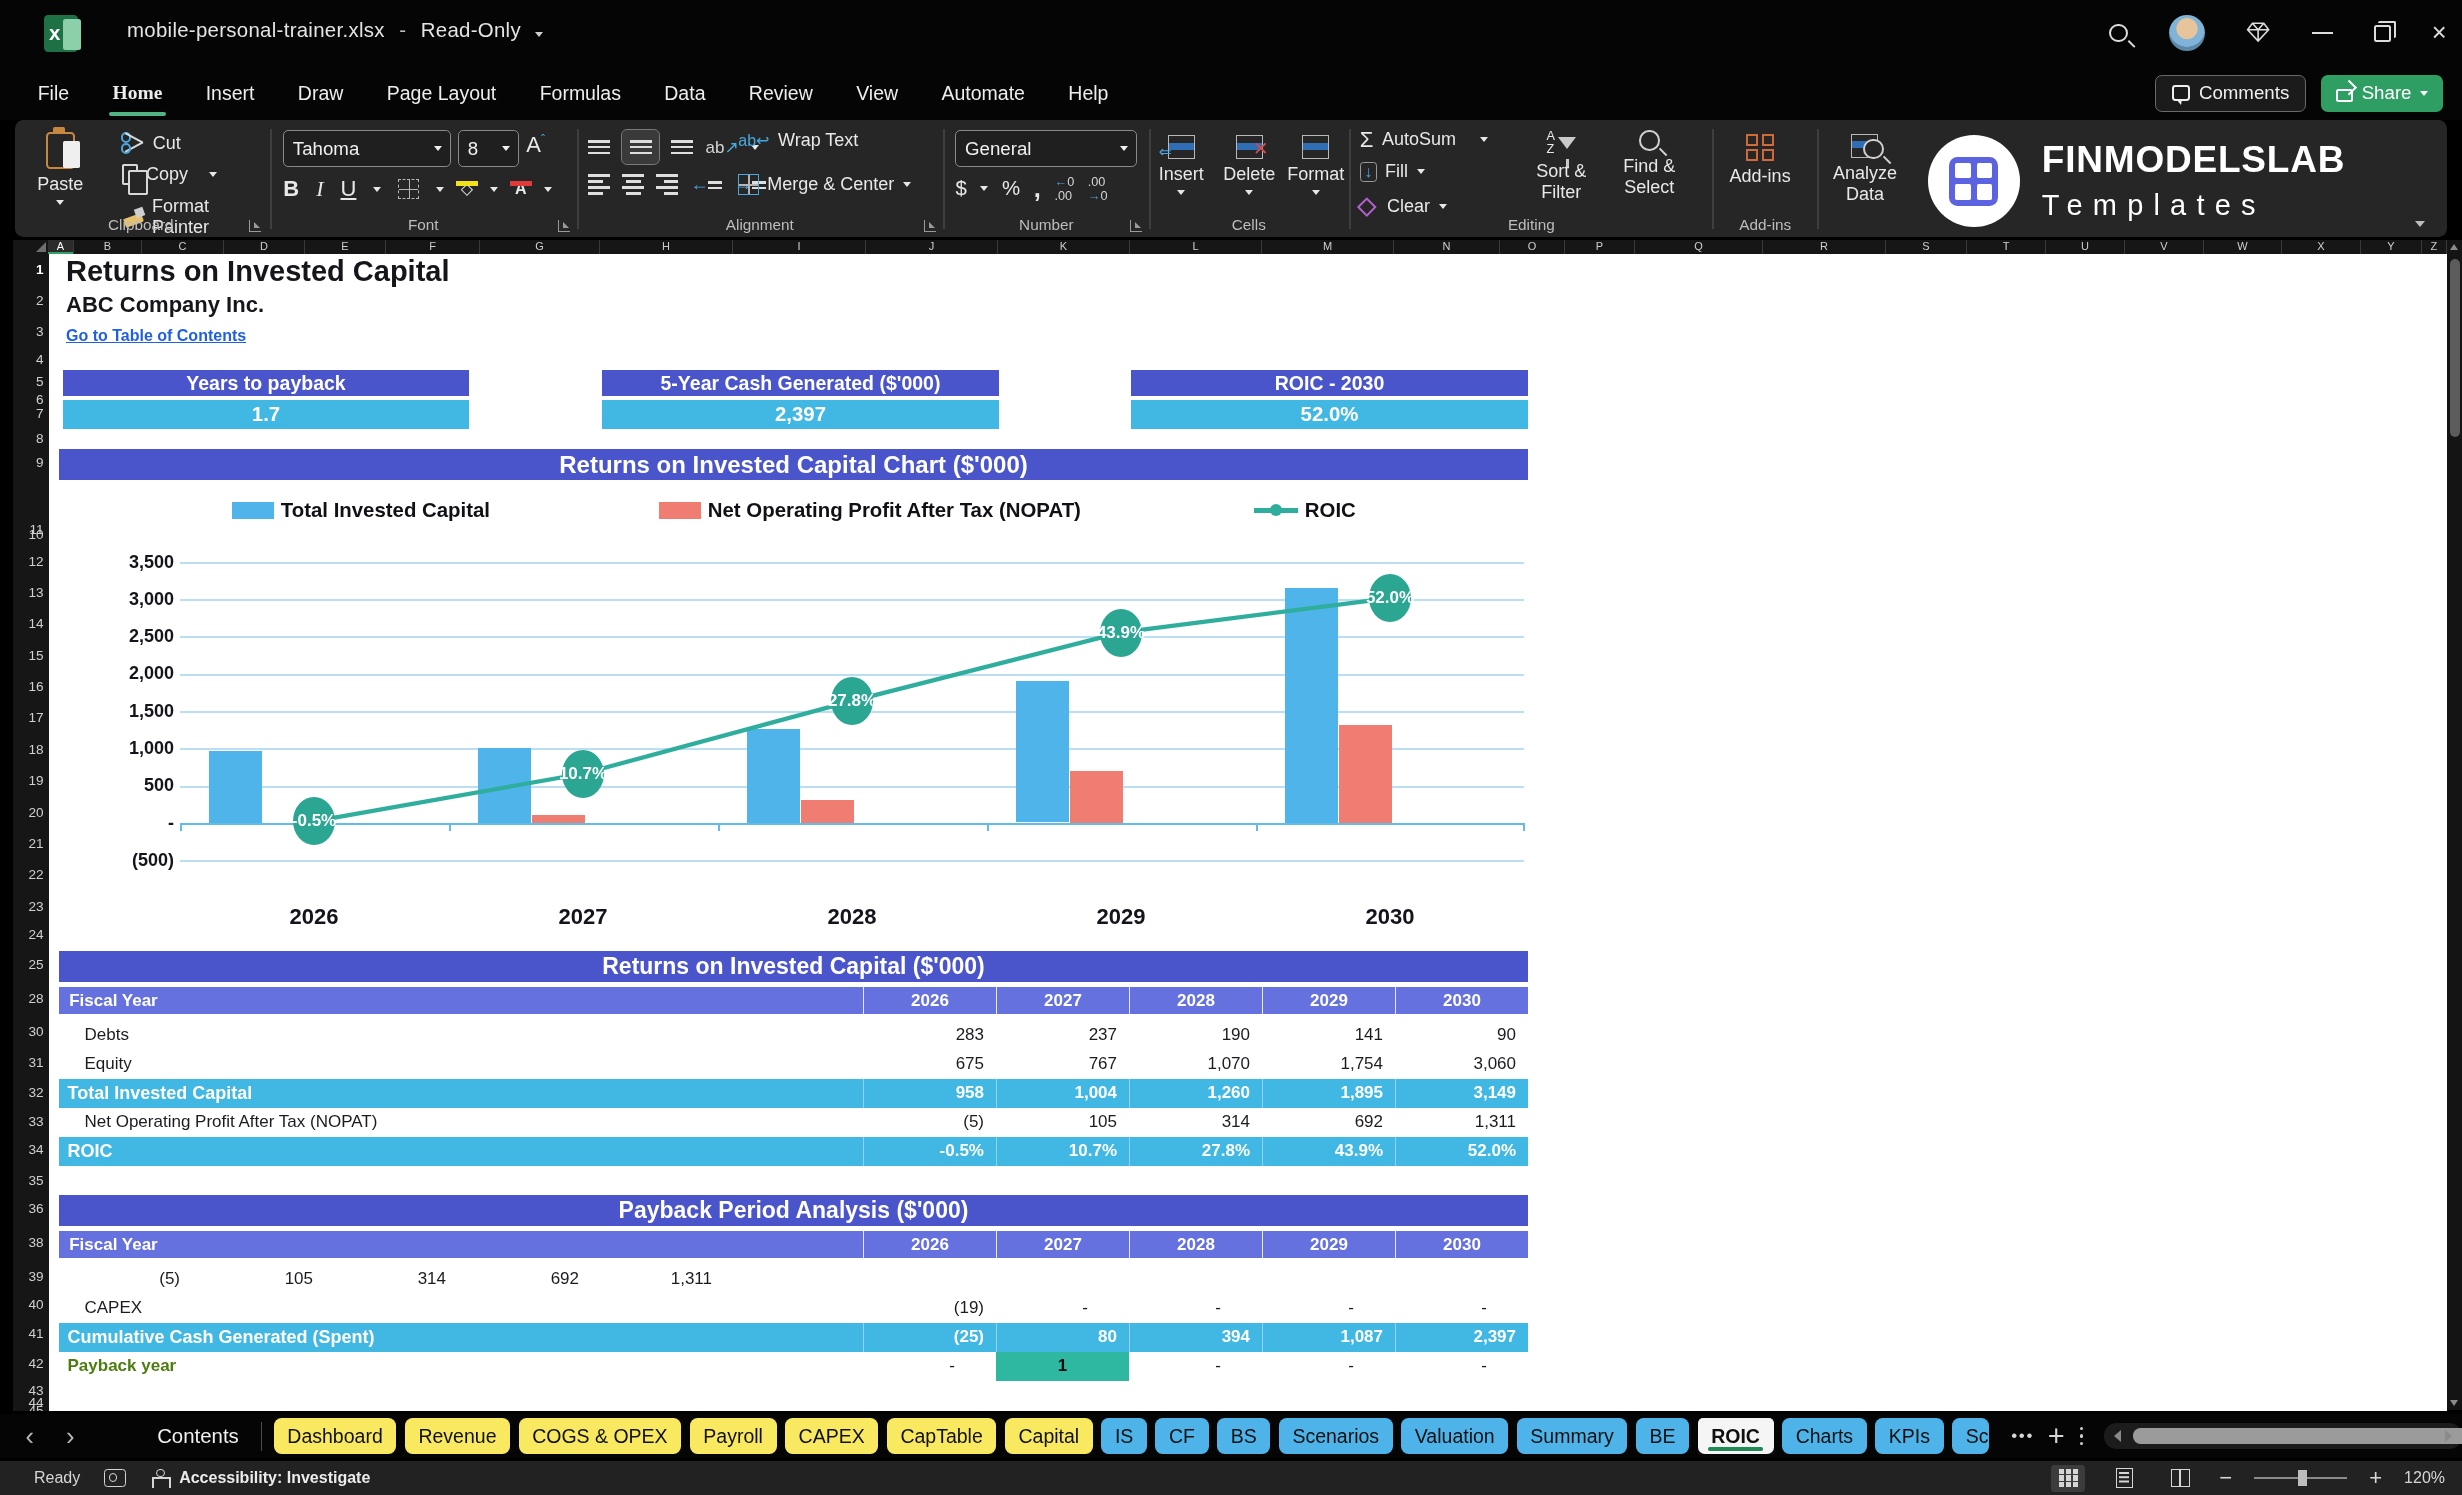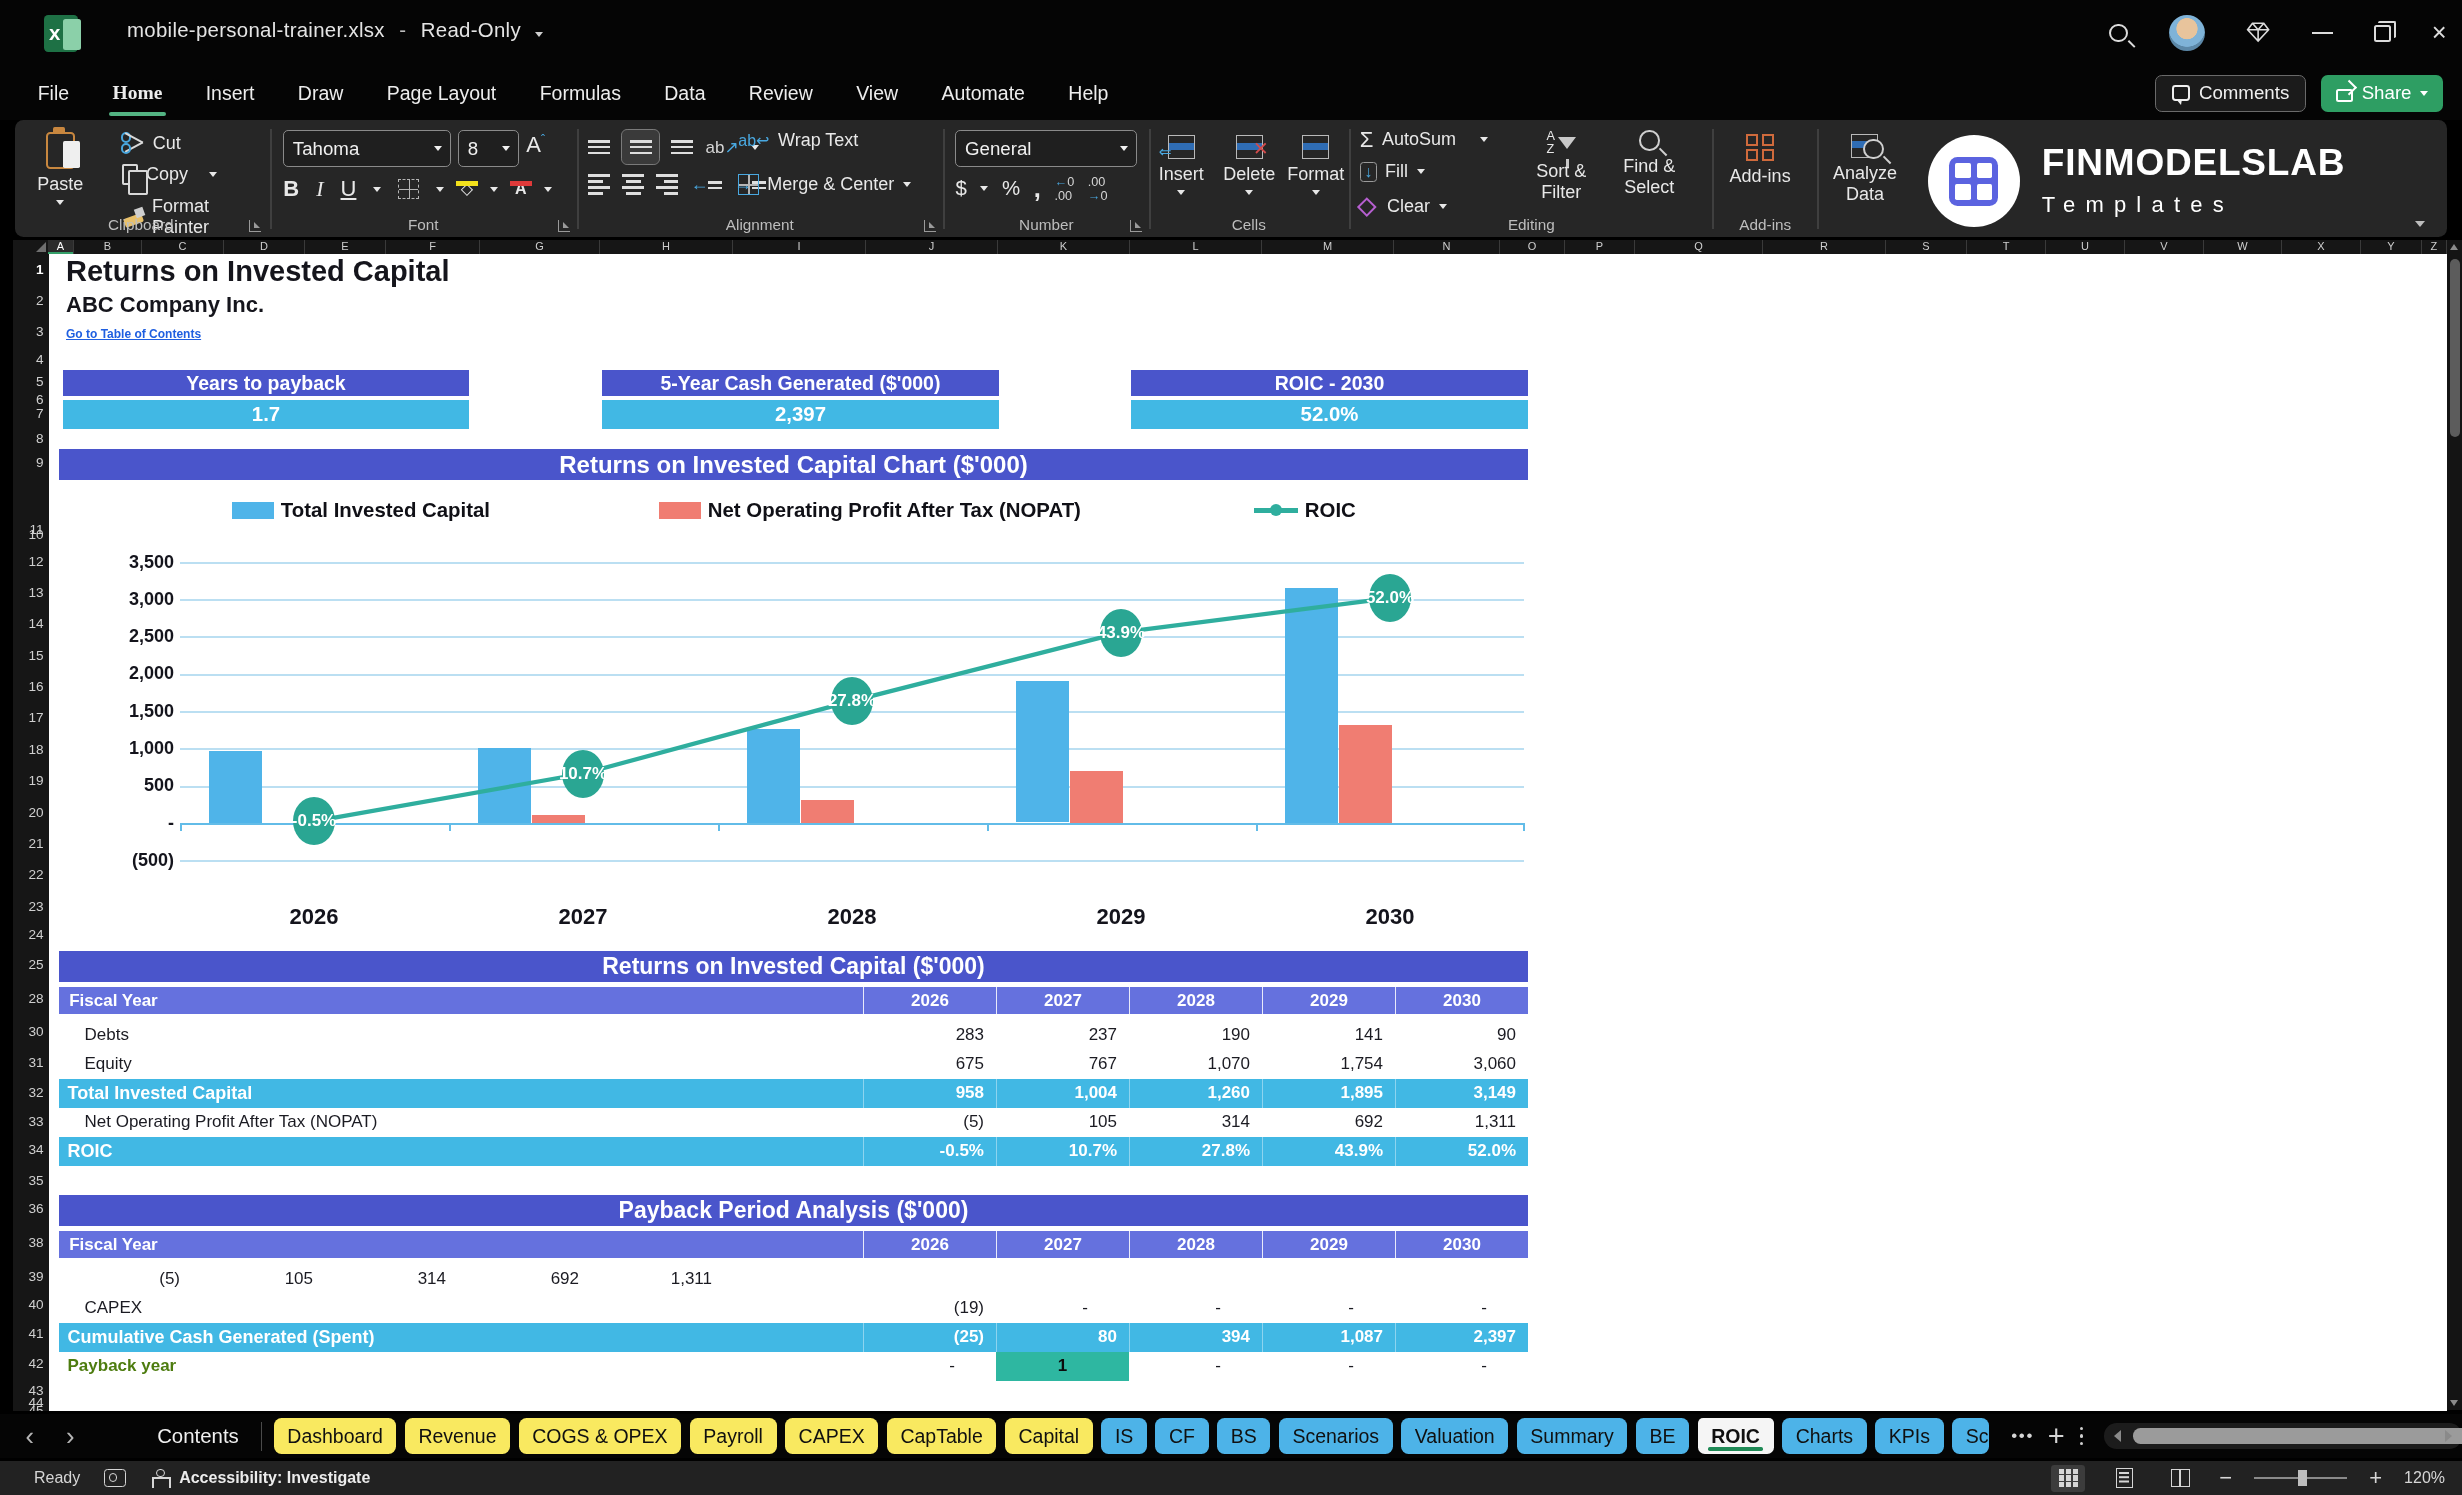--- a/index.html
+++ b/index.html
@@ -86,38 +86,38 @@
   .mag2 { width:20.4px; height:20.4px; border:2.1px solid #d0d0d0; border-radius:50%; position:relative; }
   .mag2::after { content:""; position:absolute; left:17px; top:18.7px; width:10.2px; height:2.1px; background:#d0d0d0; transform:rotate(45deg); }
   .addins4 { display:grid; grid-template-columns:12px 12px; grid-template-rows:12px 12px; gap:3.4px; }
   .addins4 i { border:2.1px solid #cf6a3c; }
   .twoLine { text-align:center; line-height:1.2; }
   .brand { position:absolute; right:102px; top:15.3px; display:flex; align-items:center; gap:22px; }
   .brand-circle { width:92px; height:92px; background:#fff; border-radius:50%; display:flex; align-items:center; justify-content:center; }
   .brand-sq { width:49px; height:49px; background:#5b63e0; border-radius:8.5px; display:grid; grid-template-columns:15.3px 15.3px; grid-template-rows:15.3px 15.3px; gap:6px; place-content:center; }
   .brand-sq i { background:#fff; border-radius:1.7px; }
   .brand-t1 { color:#fff; font-size:37px; font-weight:bold; letter-spacing:0.8px; line-height:1.05; }
-  .brand-t2 { color:#fff; font-size:22px; letter-spacing:10.2px; margin-top:9px; }
+  .brand-t2 { color:#fff; font-size:29px; letter-spacing:10.2px; margin-top:9px; }
   .ribbon-collapse { position:absolute; right:22px; bottom:6.8px; color:#bdbdbd; }
 
   
   .corner { position:absolute; left:12.7px; top:240px; width:36px; height:13.6px; background:#161616; border-right:1.3px solid #3a3a3a; }
   .corner::after { content:""; position:absolute; right:1.7px; bottom:1.7px; border-left:10.2px solid transparent; border-bottom:10.2px solid #6f6f6f; }
   .col-headers { position:absolute; left:48px; top:240px; width:2399px; height:13.6px; background:#161616; display:flex; }
   .col-h { height:13.6px; border-right:0.8px solid #3a3a3a; color:#cfcfcf; font-size:11px; text-align:center; line-height:13.6px; overflow:hidden; }
   .col-h.sel { color:#fff; background:#2c2c2c; box-shadow:0 -2.1px 0 #35a06a inset; }
   .row-gutter { position:absolute; left:12.7px; top:254px; width:36px; height:1157px; background:#161616; overflow:hidden; }
   .row-num { position:absolute; right:5.1px; color:#cfcfcf; font-size:13.6px; }
   .row-num.sel { color:#fff; font-weight:bold; }
   .grid-bg { position:absolute; left:48px; top:254px; width:2399px; height:1157px; background:#fff; }
 
   
   .sheet-title { position:absolute; left:66px; top:255px; font-size:29px; font-weight:bold; color:#15151c; }
   .sheet-company { position:absolute; left:66px; top:292px; font-size:22px; font-weight:bold; color:#15151c; }
-  .sheet-link { position:absolute; left:66px; top:327px; font-size:12px; font-weight:bold; color:#1f5fe0; text-decoration:underline; }
+  .sheet-link { position:absolute; left:66px; top:327px; font-size:16px; font-weight:bold; color:#1f5fe0; text-decoration:underline; }
   .kpi-h { position:absolute; height:26px; background:#4a55cb; color:#fff; font-weight:bold; font-size:19.5px; display:flex; align-items:center; justify-content:center; }
   .kpi-v { position:absolute; height:29px; background:#41b8e4; color:#fff; font-weight:bold; font-size:20.4px; display:flex; align-items:center; justify-content:center; }
   .banner { position:absolute; left:59px; width:1469px; background:#4a55cb; color:#fff; font-weight:bold; display:flex; align-items:center; justify-content:center; }
 
   
   #chart { position:absolute; left:59px; top:526px; width:1469px; height:407px; }
   .gl { position:absolute; height:1.7px; background:#bbdff2; }
   .gl.axis { background:#62bce8; }
   .ytick { position:absolute; width:85px; text-align:right; font-size:18px; font-weight:bold; color:#14141c; }
   .xtick { position:absolute; font-size:22px; font-weight:bold; color:#14141c; transform:translateX(-50%); }

